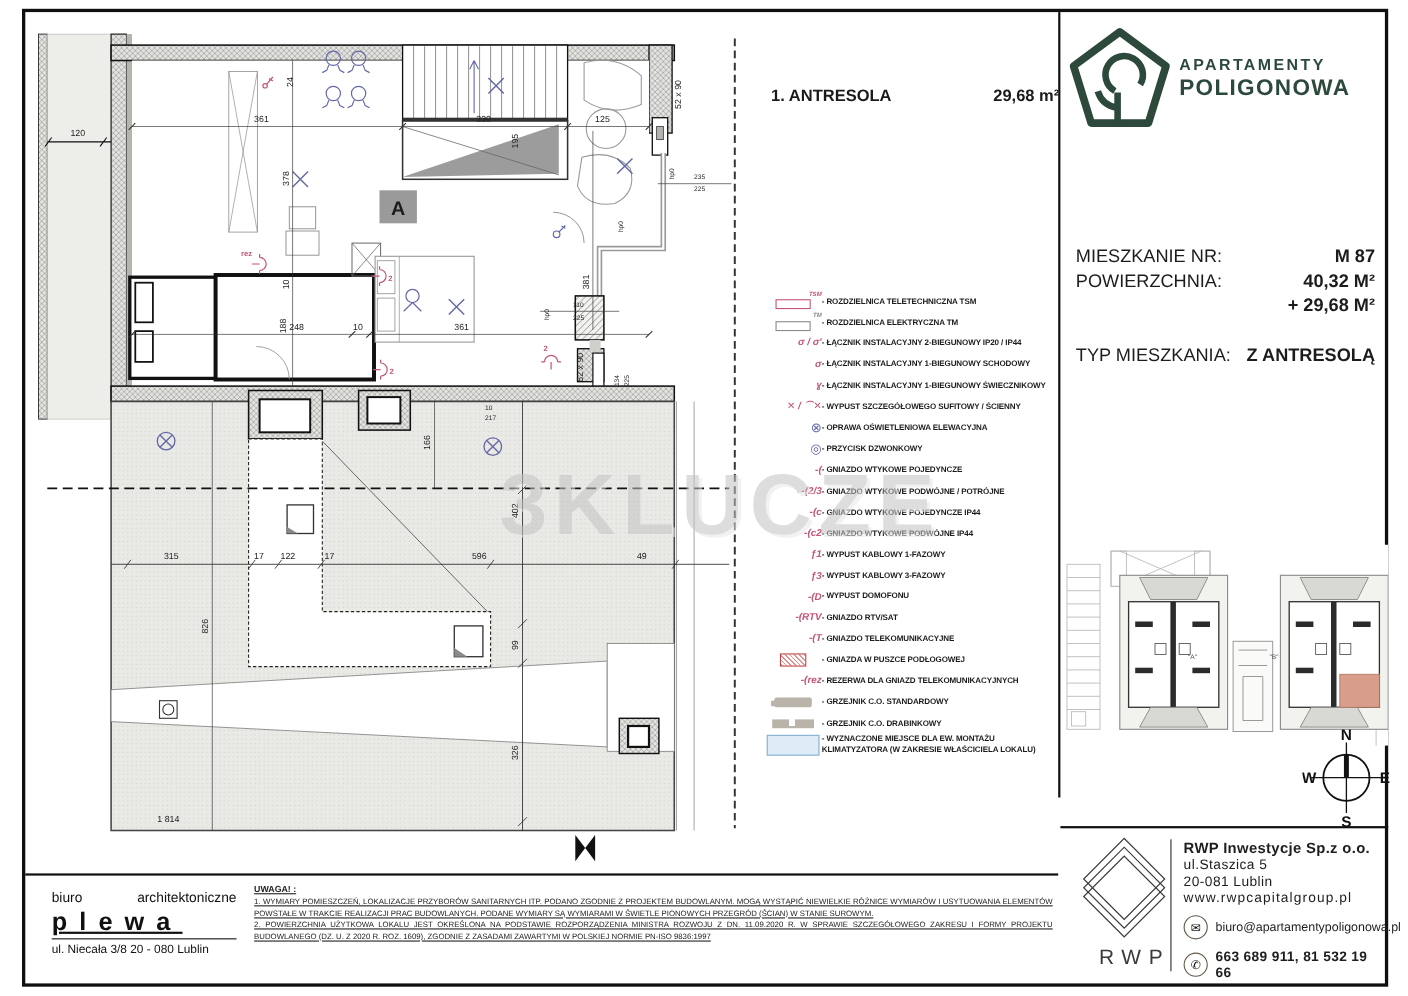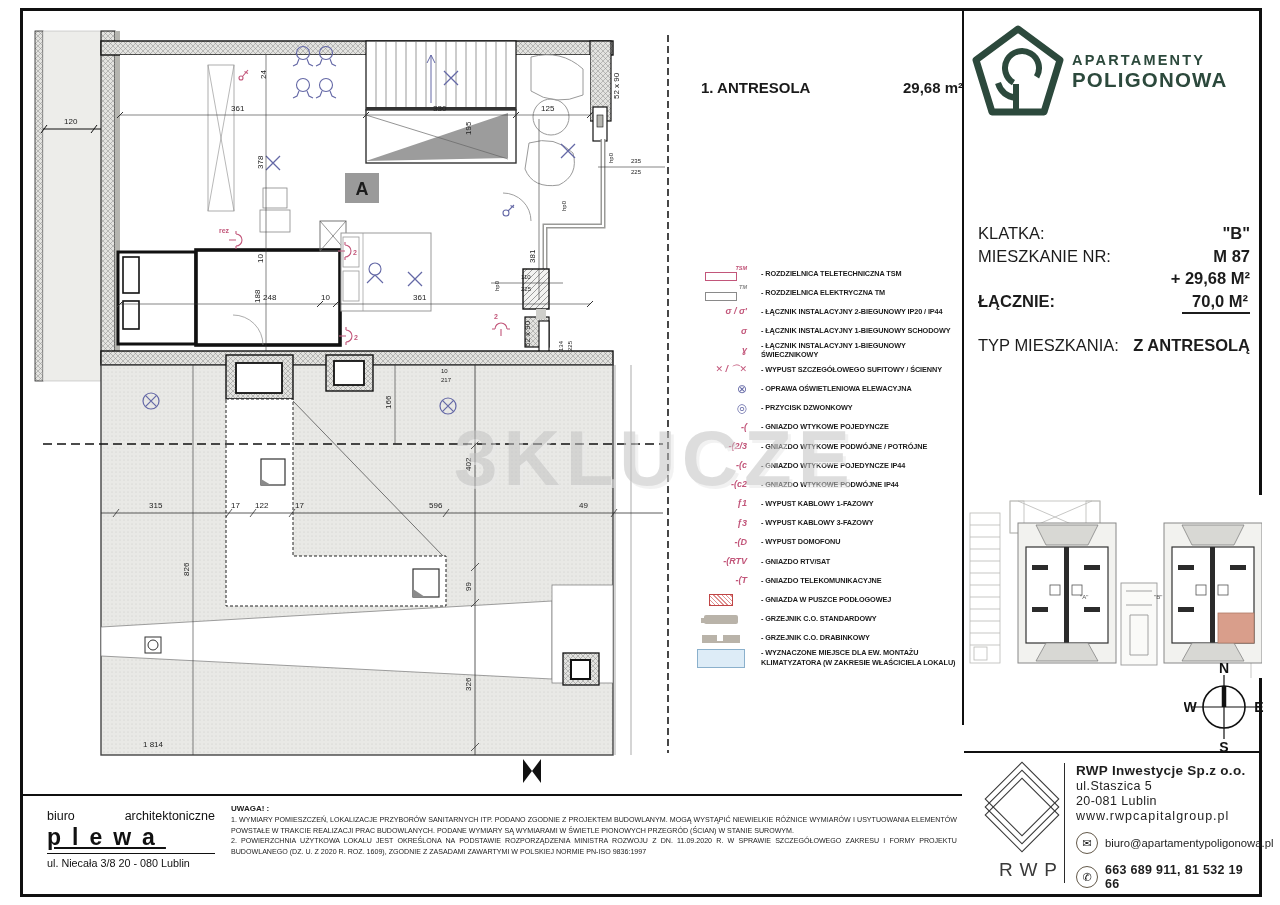--- a/index.html
+++ b/index.html
@@ -4,21 +4,21 @@
 <style>
   html,body{margin:0;padding:0;background:#fff;width:1280px;height:905px;
     font-family:"Liberation Sans","DejaVu Sans",sans-serif;-webkit-font-smoothing:antialiased;}
   .page{position:absolute;left:20px;top:8px;width:1242px;height:889px;border:3px solid #101010;box-sizing:border-box;background:#fff;}
   .plan-zone{position:absolute;left:0;top:0;width:939px;height:783px;overflow:hidden;}
   #plansvg{position:absolute;left:0;top:0;}
   .plan-title{position:absolute;left:678px;top:68px;width:262px;display:flex;justify-content:space-between;
     font-size:15px;font-weight:700;color:#1a1a1a;}
   
   .legend{position:absolute;left:672px;top:253px;width:268px;}
-  .lg-row{display:flex;align-items:center;min-height:19.2px;gap:14px;}
+  .lg-row{display:flex;align-items:center;min-height:19.2px;}
   .lg-sym{flex:0 0 52px;text-align:right;color:#c2567a;font-size:9px;font-weight:700;line-height:1;}
   .lg-sym .shape{display:none;margin:1px auto 0;}
   .lg-row[data-type="blue"] .lg-sym{color:#6468a6;font-size:12px;font-weight:400;}
   .lg-row[data-type="box-pink"] .lg-sym .tag,.lg-row[data-type="box-gray"] .lg-sym .tag{display:block;font-size:5.5px;margin-bottom:1px;}
   .lg-row[data-type="box-pink"] .lg-sym .shape{display:block;width:30px;height:7px;border:1.2px solid #c2567a;}
   .lg-row[data-type="box-gray"] .lg-sym{color:#8a8a8a;}
   .lg-row[data-type="box-gray"] .lg-sym .shape{display:block;width:30px;height:7px;border:1.2px solid #8a8a8a;}
   .lg-row[data-type="floorbox"] .lg-sym .shape{display:block;width:22px;height:10px;border:1.2px solid #c04545;
     background:repeating-linear-gradient(45deg,#e09090 0 1px,#fff 1px 3px);}
   .lg-row[data-type="rad-std"] .lg-sym .shape{display:block;width:34px;height:9px;background:#b9b3a9;border-radius:2px;box-shadow:-5px 1px 0 -2px #b9b3a9;}
@@ -66,21 +66,21 @@
   .c-row{display:flex;align-items:center;margin-top:9px;}
   .cicon{flex:0 0 20px;width:20px;height:20px;border:1.6px solid #63594a;border-radius:50%;display:flex;
     align-items:center;justify-content:center;font-size:11px;color:#111;margin-right:7px;}
   .c-email{font-size:11.3px;} .c-phone{font-size:12.5px;font-weight:600;letter-spacing:.3px;}
   
   .footer{position:absolute;left:0;top:783px;width:939px;height:103px;border-top:2px solid #101010;box-sizing:border-box;}
   .studio{position:absolute;left:24px;top:13px;width:168px;color:#111;}
   .studio-l1{display:flex;justify-content:space-between;font-size:12.5px;}
   .studio-name{font-size:23px;font-weight:700;letter-spacing:11px;border-bottom:1.5px solid #111;padding-bottom:2px;margin-top:1px;white-space:nowrap;overflow:hidden;text-decoration:underline;}
   .studio-addr{font-size:10.8px;margin-top:3px;white-space:nowrap;}
-  .uwaga{position:absolute;left:208px;top:8px;width:726px;color:#222;}
+  .uwaga{position:absolute;left:208px;top:8px;width:726px;color:#222;text-decoration:underline;}
   .uwaga h5{margin:0 0 2px;font-size:8px;}
   .uwaga p{margin:0;font-size:7.1px;line-height:1.5;text-align:justify;font-weight:500;}
   svg text{font-family:"Liberation Sans","DejaVu Sans",sans-serif;}
   .dim{font-size:8px;fill:#222;}
   .dim-s{font-size:6px;fill:#222;}
   .pk{font-size:7px;fill:#c2567a;font-weight:700;}
 </style>
 </head>
 <body>
 
@@ -398,20 +398,24 @@
         <span class="lg-txt">- GNIAZDO RTV/SAT</span>
       </div>
         <div class="lg-row" data-type="pink">
         <span class="lg-sym"><i class="tag">-(T</i></span>
         <span class="lg-txt">- GNIAZDO TELEKOMUNIKACYJNE</span>
       </div>
         <div class="lg-row" data-type="floorbox">
         <span class="lg-sym"><i class="tag"></i><i class="shape"></i></span>
         <span class="lg-txt">- GNIAZDA W PUSZCE PODŁOGOWEJ</span>
       </div>
+        <div class="lg-row" data-type="pink">
+        <span class="lg-sym"><i class="tag">-(rez</i></span>
+        <span class="lg-txt">- REZERWA DLA GNIAZD TELEKOMUNIKACYJNYCH</span>
+      </div>
         <div class="lg-row" data-type="rad-std">
         <span class="lg-sym"><i class="tag"></i><i class="shape"></i></span>
         <span class="lg-txt">- GRZEJNIK C.O. STANDARDOWY</span>
       </div>
         <div class="lg-row" data-type="rad-lad">
         <span class="lg-sym"><i class="tag"></i><i class="shape"></i></span>
         <span class="lg-txt">- GRZEJNIK C.O. DRABINKOWY</span>
       </div>
         <div class="lg-row" data-type="ac">
         <span class="lg-sym"><i class="tag"></i><i class="shape"></i></span>
@@ -433,34 +437,30 @@
         <path d="M44,74 q-14,-2 -18,-15" fill="none" stroke="#2c493c" stroke-width="6"></path>
       </svg>
       <div class="brand-text">
         <div class="brand-l1">APARTAMENTY</div>
         <div class="brand-l2">POLIGONOWA</div>
       </div>
     </div>
 
     <div class="details">
       <div class="d-row">
-        <span class="lab">KLATKA:</span>
-        <span class="val">"B"</span>
-      </div>
-      <div class="d-row">
         <span class="lab">MIESZKANIE NR:</span>
         <span class="val">M  87</span>
+      </div>
+      <div class="d-row">
+        <span class="lab">POWIERZCHNIA:</span>
+        <span class="val">40,32 M²</span>
       </div>
       <div class="d-row">
         <span class="lab"></span>
         <span class="val">+ 29,68 M²</span>
-      </div>
-      <div class="d-row total">
-        <span class="lab">ŁĄCZNIE:</span>
-        <span class="val">70,0  M²</span>
       </div>
       <div class="d-type">
         <span class="lab">TYP MIESZKANIA:</span>
         <span class="val">Z ANTRESOLĄ</span>
       </div>
     </div>
 
     <svg class="siteplan" width="296" height="183" viewBox="0 0 296 183">
       <rect x="0" y="0" width="296" height="183" fill="#fff"></rect>
       <g stroke="#b9b9b6" fill="none" stroke-width="0.8">

